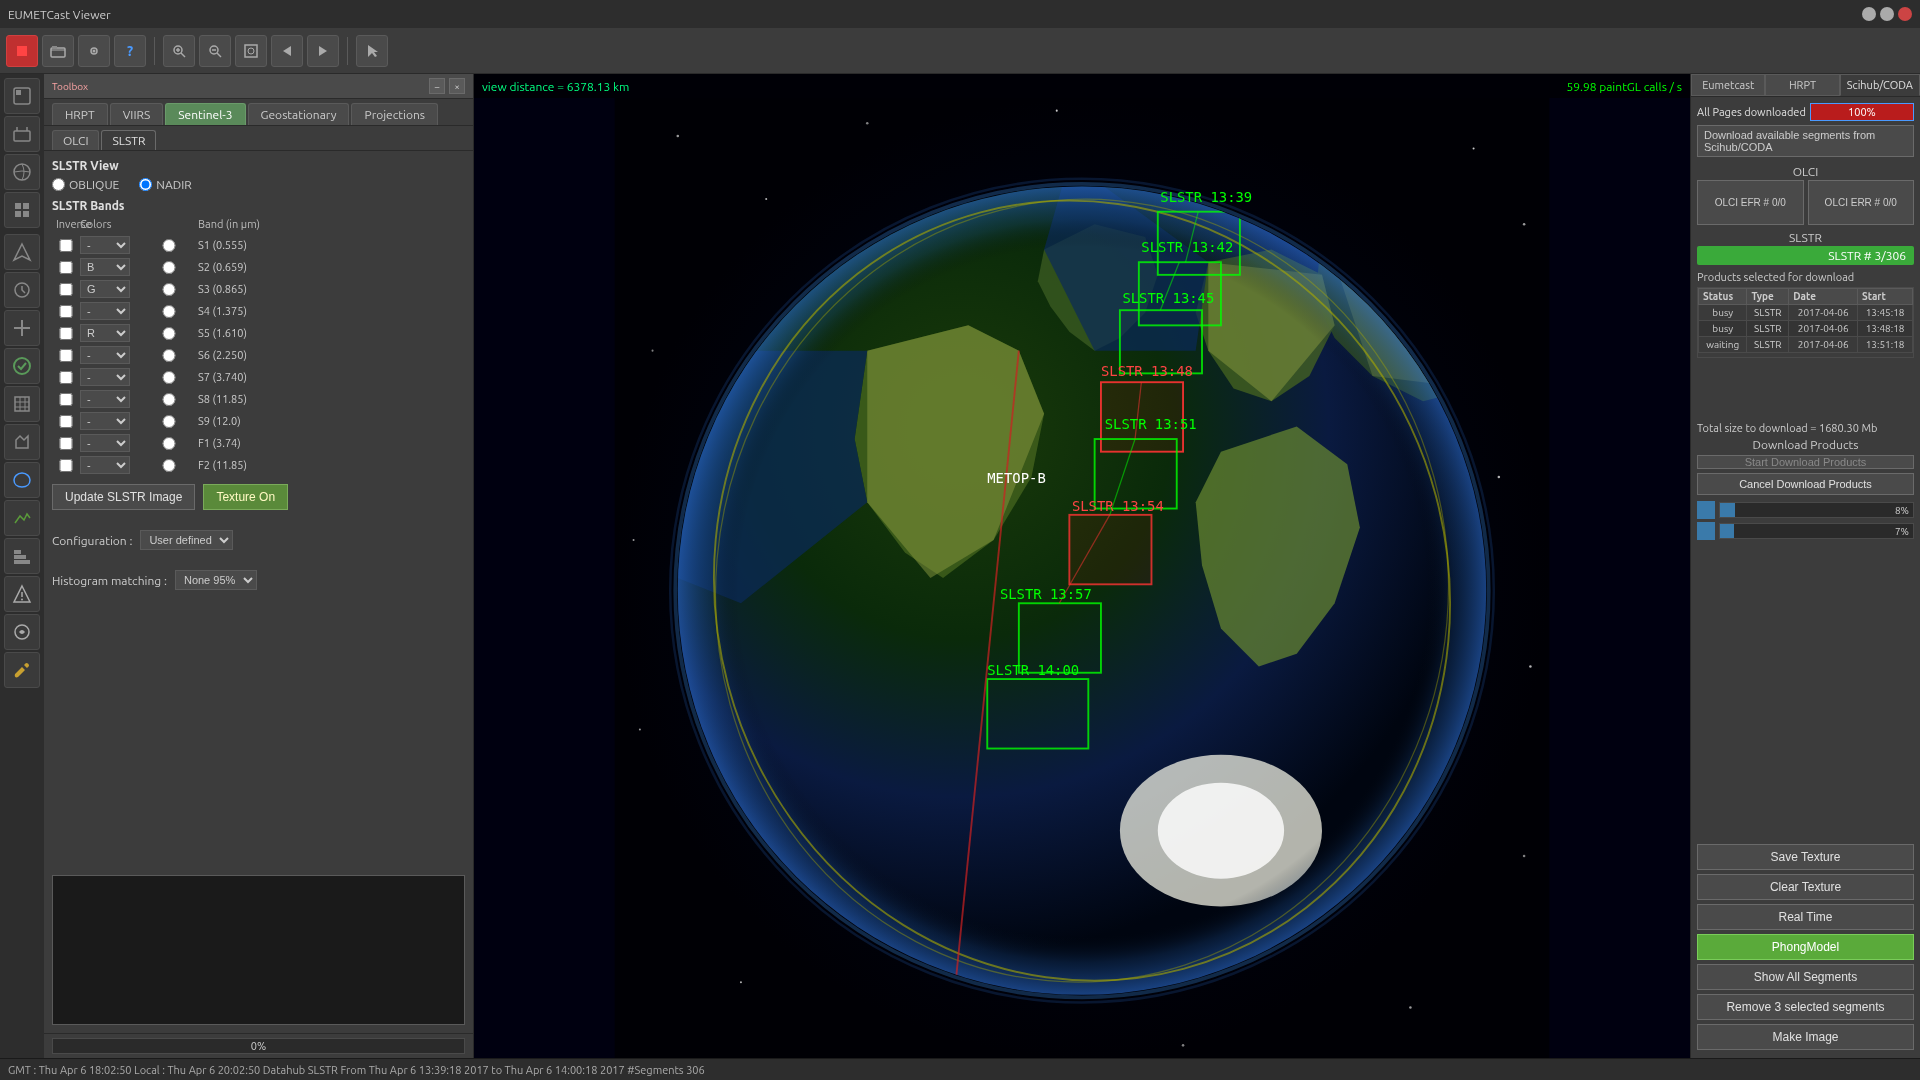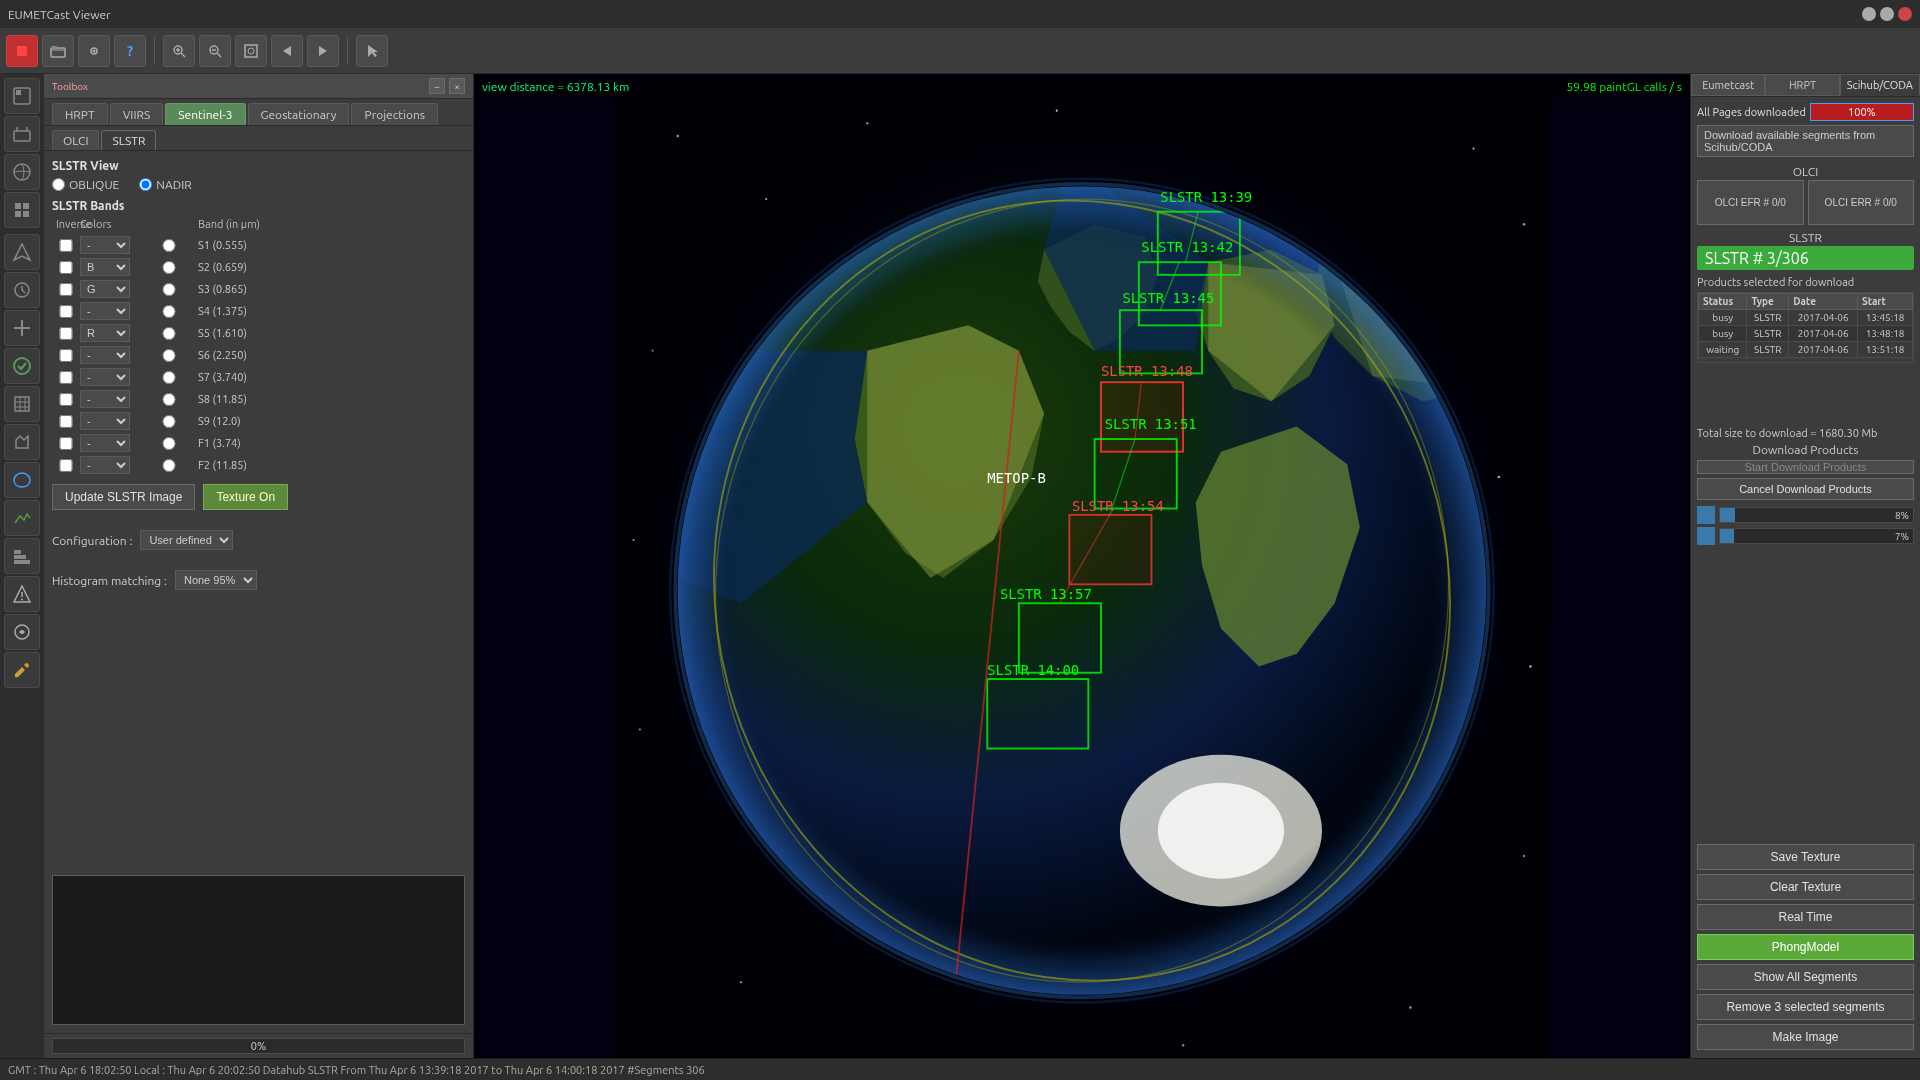--- a/index.html
+++ b/index.html
@@ -397,22 +397,22 @@
       color: #ccc;
       cursor: pointer;
       font-size: 10px;
       text-align: center;
     }
 
     .slstr-badge {
       background: #3aaa3a;
       color: white;
       padding: 3px 8px;
-      font-size: 16px;
-      text-align: left;
+      font-size: 12px;
+      text-align: right;
       margin-bottom: 6px;
       border-radius: 2px;
     }
 
     
     .products-table {
       width: 100%;
       border-collapse: collapse;
       font-size: 10px;
       margin-bottom: 4px;

